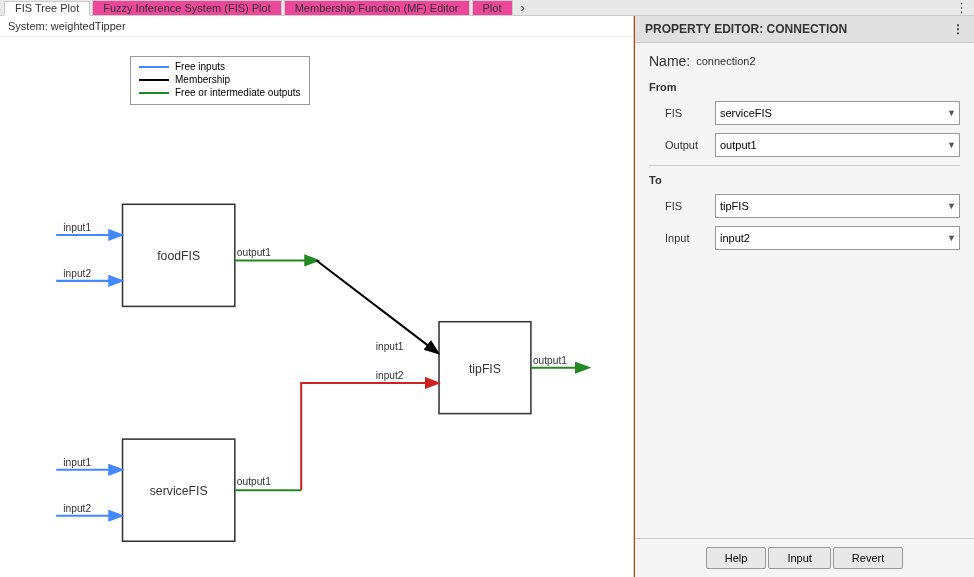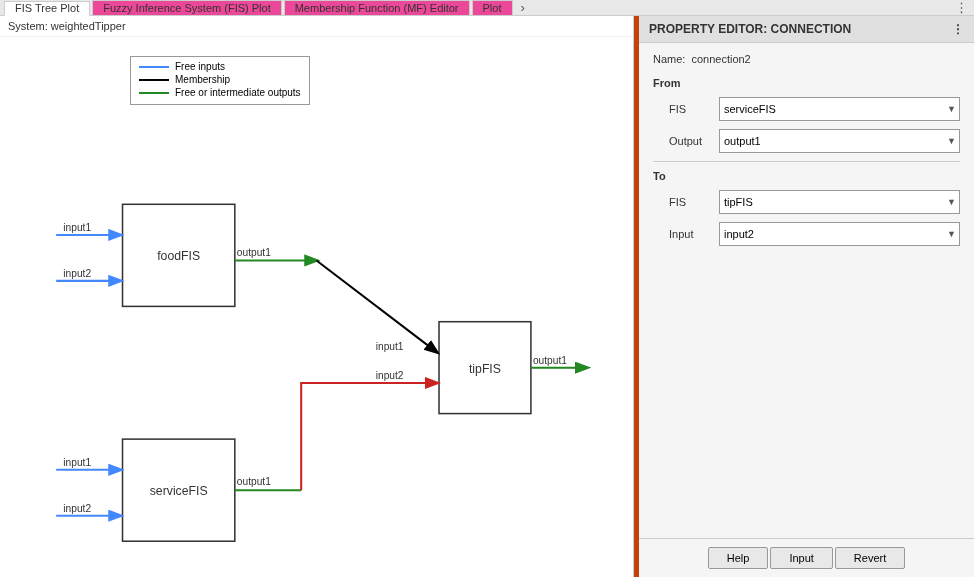--- a/index.html
+++ b/index.html
@@ -38,28 +38,28 @@
     .legend-line { width: 30px; height: 2px; margin-right: 6px; }
     .legend-line.blue { background: #4488ff; }
     .legend-line.green { background: #228822; }
     .legend-line.black { background: #000; }
 
     
     .fis-canvas { position: absolute; top: 30px; left: 0; right: 0; bottom: 0; }
 
     
     .property-panel {
-      width: 340px; background: #f5f5f5; border-left: 5px solid #c2410c; display: flex; flex-direction: column; flex-shrink: 0;
+      width: 340px; background: #f5f5f5; border-left: 1px solid #c2410c; display: flex; flex-direction: column; flex-shrink: 0;
     }
     .prop-header {
       background: #e0e0e0; padding: 6px 10px; font-size: 12px; font-weight: bold; color: #333; border-bottom: 1px solid #ccc; display: flex; justify-content: space-between; align-items: center;
     }
     .prop-content { flex: 1; padding: 10px 14px; overflow-y: auto; }
     .prop-name-row { display: flex; align-items: center; margin-bottom: 12px; }
-    .prop-label { font-size: 11px; color: #333; margin-right: 6px; }
+    .prop-label { font-size: 14px; color: #333; margin-right: 6px; }
     .prop-name-val { font-size: 11px; color: #333; }
     .prop-section { font-size: 11px; font-weight: bold; color: #333; margin-bottom: 8px; margin-top: 4px; }
     .prop-row { display: flex; align-items: center; margin-bottom: 8px; }
     .prop-row-label { font-size: 11px; color: #333; width: 50px; flex-shrink: 0; margin-left: 16px; }
     .select-wrapper { flex: 1; position: relative; }
     .select-wrapper select {
       width: 100%; height: 24px; font-size: 11px; border: 1px solid #999; background: #fff; padding: 0 4px; appearance: none; -webkit-appearance: none; cursor: pointer;
     }
     .select-arrow { position: absolute; right: 4px; top: 50%; transform: translateY(-50%); font-size: 9px; color: #555; pointer-events: none; }
     .prop-divider { border: none; border-top: 1px solid #ccc; margin: 8px 0; }

